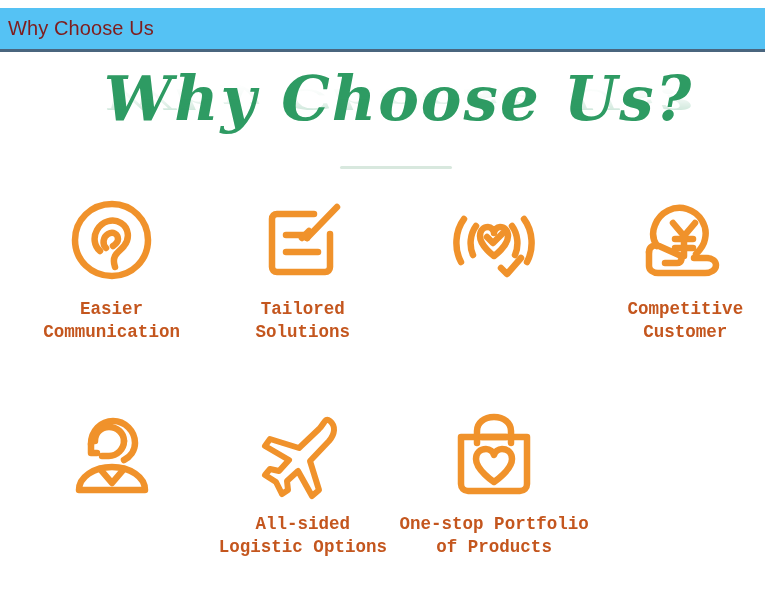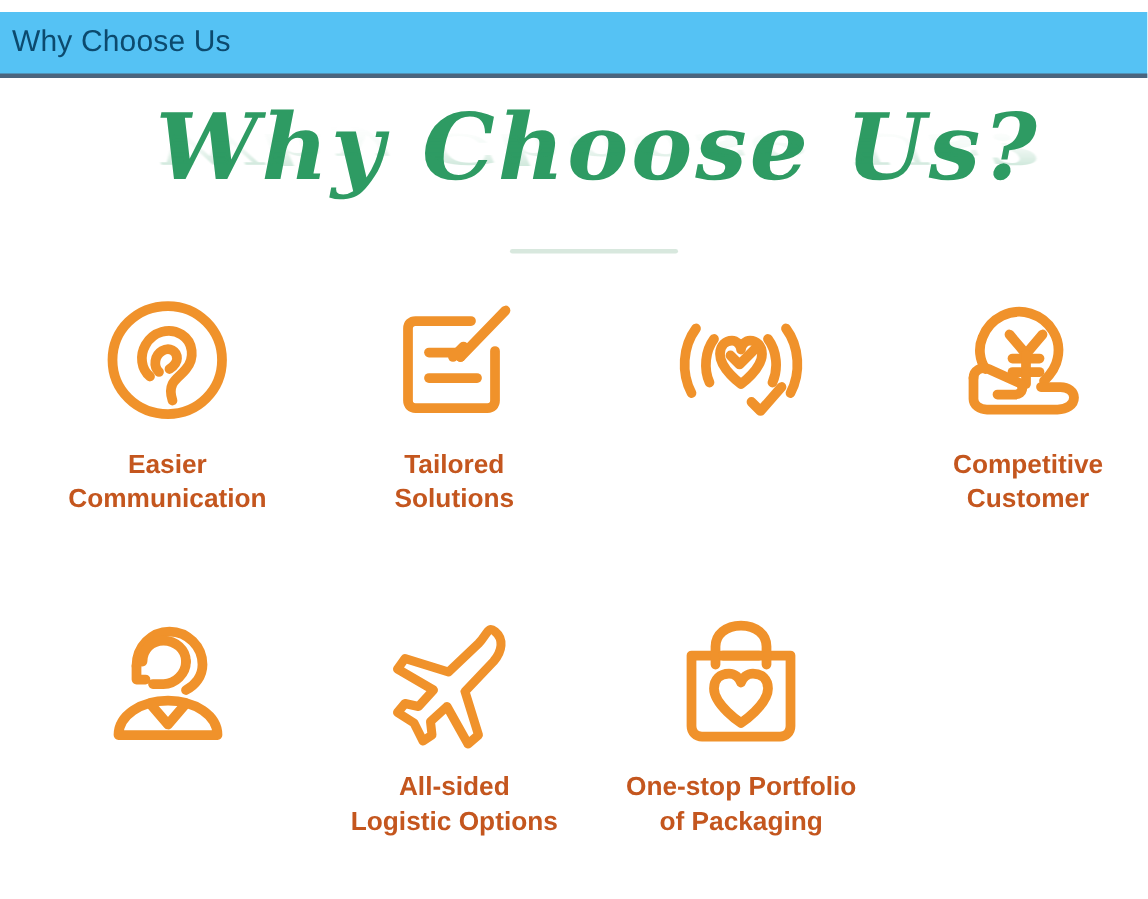--- a/index.html
+++ b/index.html
@@ -23,21 +23,21 @@
     width: 765px;
     height: 44px;
     background: #55c2f4;
     border-bottom: 3px solid #4a657e;
     box-sizing: border-box;
     display: flex;
     align-items: center;
   }
   #titlebar-text {
     font-size: 20px;
-    color: #0c4a6e;
+    color: #7f1d1d;
     padding-left: 8px;
     letter-spacing: 0.1px;
     white-space: nowrap;
   }
 
   
   #page {
     position: absolute;
     top: 55px;
     left: 16px;
@@ -98,20 +98,21 @@
     display: grid;
     grid-template-columns: repeat(4, 1fr);
     grid-template-rows: 160px 160px;
     row-gap: 55px;
   }
   .cell {
     display: flex;
     flex-direction: column;
     align-items: center;
     justify-content: flex-start;
+    font-family: Liberation Mono, monospace;
   }
   .cell-icon {
     height: 105px;
     display: flex;
     align-items: center;
     justify-content: center;
   }
   .cell-icon svg {
     display: block;
   }
@@ -226,17 +227,17 @@
     <div class="cell">
       <div class="cell-icon">
         <svg width="92" height="92" viewBox="0 0 92 92" fill="none" stroke="#f0922b" stroke-width="6.5" stroke-linecap="round" stroke-linejoin="round">
           <path d="M13 28 H79 V75 C79 79 76 82 72 82 H20 C16 82 13 79 13 75 Z"></path>
           <path d="M29 34 V22 C29 14 36 8 46 8 C56 8 63 14 63 22 V34"></path>
           <line x1="34" y1="28" x2="58" y2="28"></line>
           <path d="M46 73 C46 73 28 61 28 50 C28 44 32 40 38 40 C42 40 45 43 46 46 C47 43 50 40 54 40 C60 40 64 44 64 50 C64 61 46 73 46 73 Z"></path>
         </svg>
       </div>
       <div class="cell-label">One-stop Portfolio
-of Packaging</div>
+of Products</div>
     </div>
 
   </div>
 </div>
 
 </body></html>

